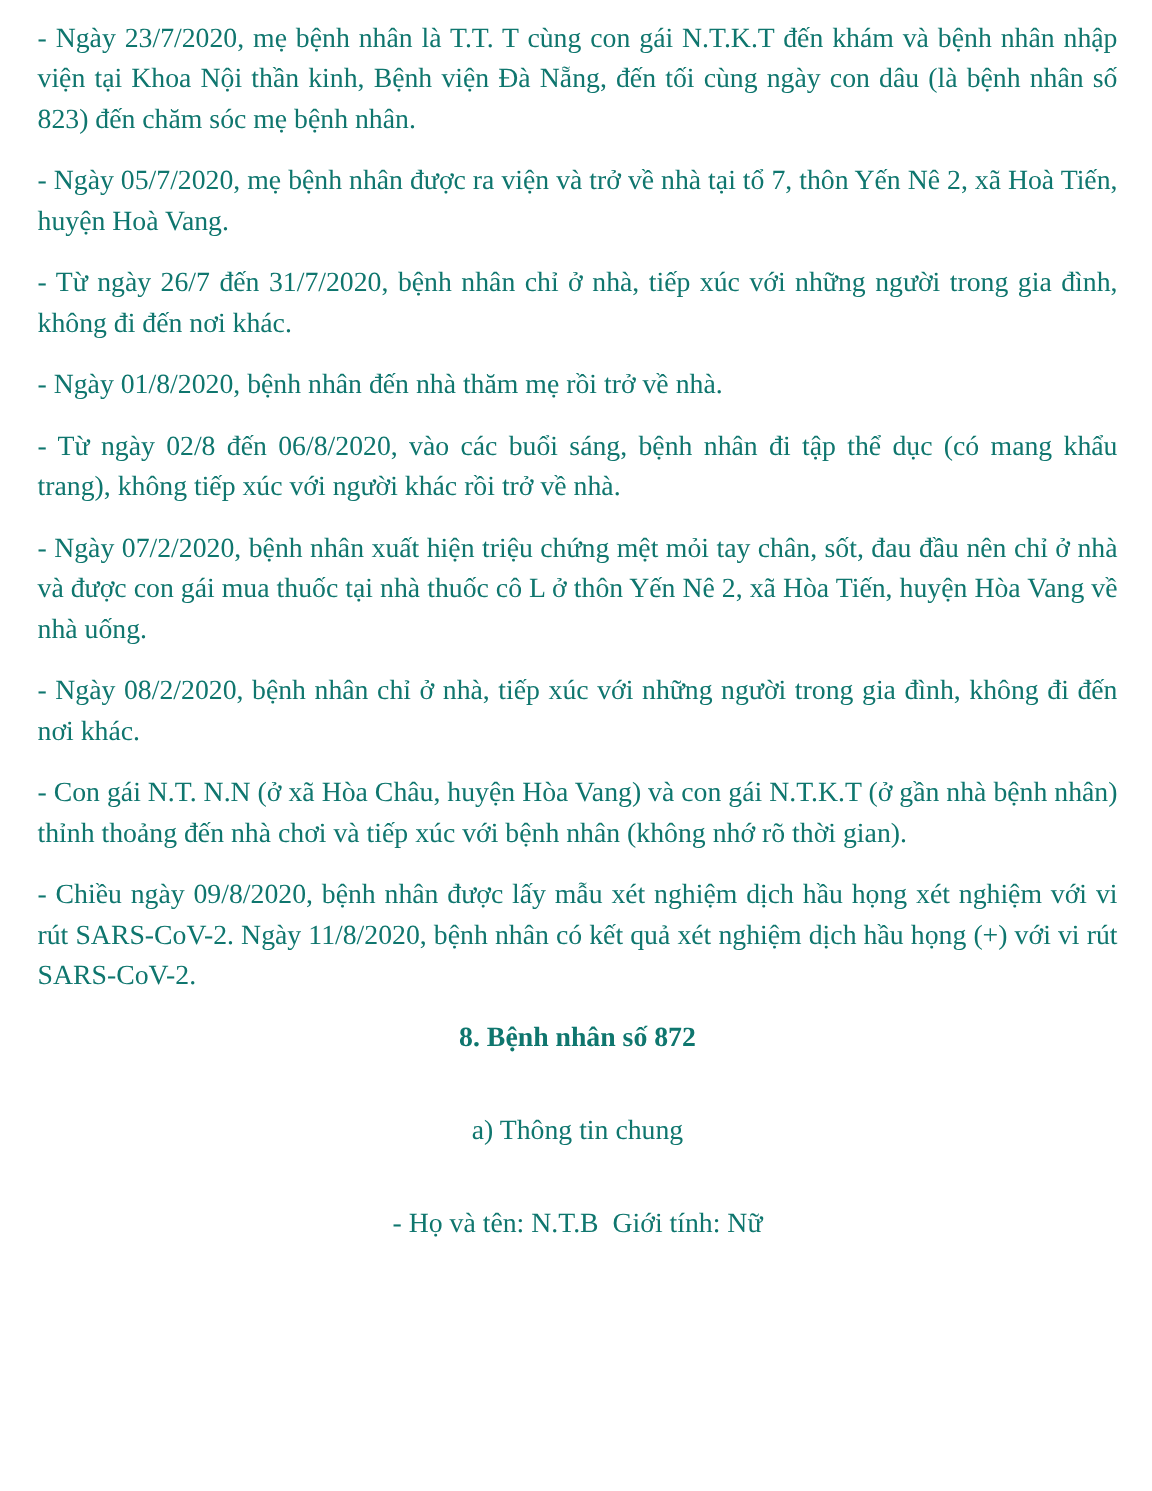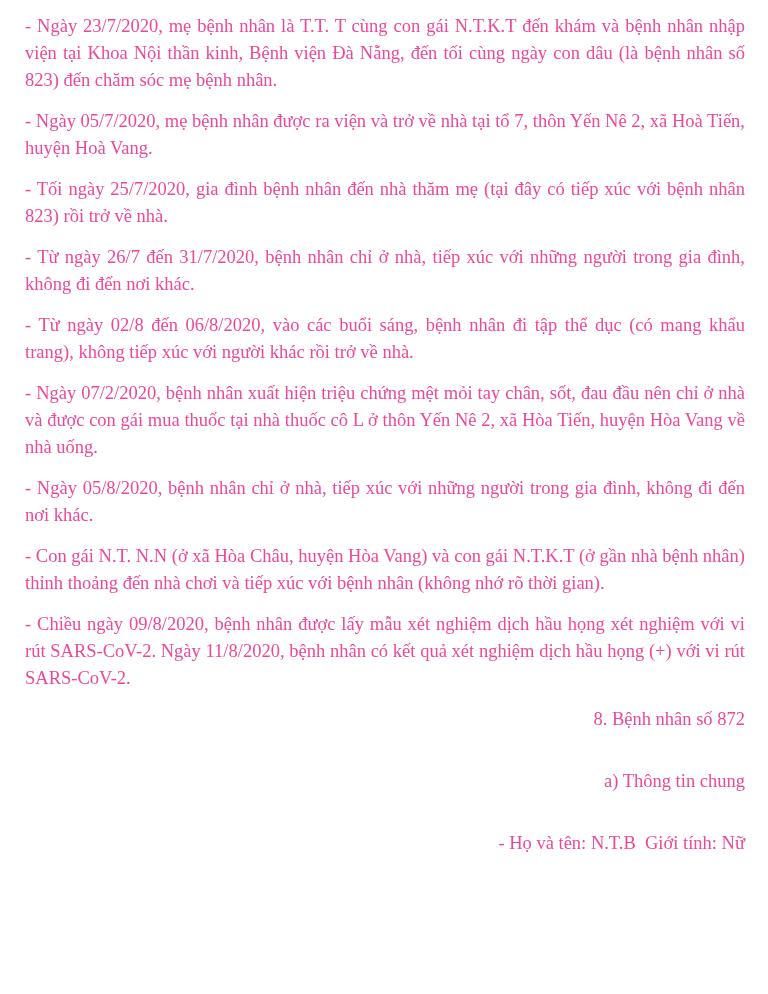--- a/index.html
+++ b/index.html
@@ -11,50 +11,50 @@
       width: 768px;
       height: 994px;
       background: #ffffff;
       overflow: hidden;
     }
     .page {
       width: 768px;
       height: 994px;
       padding: 13px 23px 0 25px;
       background: #ffffff;
-      color: #ec4899;
+      color: #0f766e;
       font-family: "Liberation Serif", "DejaVu Serif", serif;
       font-size: 18.5px;
       line-height: 27px;
     }
     .doc-body p.para {
       margin: 0 0 14px 0;
       text-align: justify;
       text-justify: inter-word;
     }
     .doc-body p.para.heading {
-      font-weight: normal;
-      text-align: right;
+      font-weight: bold;
+      text-align: center;
     }
     .doc-body p.para.plain {
-      text-align: right;
+      text-align: center;
       margin-top: 35px;
     }
   </style>
 </head>
 <body>
 
 <div class="page">
   <div class="doc-body" id="doc-body">
       <p class="para">- Ngày 23/7/2020, mẹ bệnh nhân là T.T. T cùng con gái N.T.K.T đến khám và bệnh nhân nhập viện tại Khoa Nội thần kinh, Bệnh viện Đà Nẵng, đến tối cùng ngày con dâu (là bệnh nhân số 823) đến chăm sóc mẹ bệnh nhân.</p>
       <p class="para">- Ngày 05/7/2020, mẹ bệnh nhân được ra viện và trở về nhà tại tổ 7, thôn Yến Nê 2, xã Hoà Tiến, huyện Hoà Vang.</p>
-      <p class="para">- Tối ngày 25/7/2020, gia đình bệnh nhân đến nhà thăm mẹ (tại đây có tiếp xúc với bệnh nhân 823) rồi trở về nhà.</p>
       <p class="para">- Từ ngày 26/7 đến 31/7/2020, bệnh nhân chỉ ở nhà, tiếp xúc với những người trong gia đình, không đi đến nơi khác.</p>
+      <p class="para">- Ngày 01/8/2020, bệnh nhân đến nhà thăm mẹ rồi trở về nhà.</p>
       <p class="para">- Từ ngày 02/8 đến 06/8/2020, vào các buổi sáng, bệnh nhân đi tập thể dục (có mang khẩu trang), không tiếp xúc với người khác rồi trở về nhà.</p>
       <p class="para">- Ngày 07/2/2020, bệnh nhân xuất hiện triệu chứng mệt mỏi tay chân, sốt, đau đầu nên chỉ ở nhà và được con gái mua thuốc tại nhà thuốc cô L ở thôn Yến Nê 2, xã Hòa Tiến, huyện Hòa Vang về nhà uống.</p>
-      <p class="para">- Ngày 05/8/2020, bệnh nhân chỉ ở nhà, tiếp xúc với những người trong gia đình, không đi đến nơi khác.</p>
+      <p class="para">- Ngày 08/2/2020, bệnh nhân chỉ ở nhà, tiếp xúc với những người trong gia đình, không đi đến nơi khác.</p>
       <p class="para">- Con gái N.T. N.N (ở xã Hòa Châu, huyện Hòa Vang) và con gái N.T.K.T (ở gần nhà bệnh nhân) thỉnh thoảng đến nhà chơi và tiếp xúc với bệnh nhân (không nhớ rõ thời gian).</p>
       <p class="para">- Chiều ngày 09/8/2020, bệnh nhân được lấy mẫu xét nghiệm dịch hầu họng xét nghiệm với vi rút SARS-CoV-2. Ngày 11/8/2020, bệnh nhân có kết quả xét nghiệm dịch hầu họng (+) với vi rút SARS-CoV-2.</p>
       <p class="para heading">8. Bệnh nhân số 872</p>
       <p class="para plain">a) Thông tin chung</p>
       <p class="para plain">- Họ và tên: N.T.B&nbsp; Giới tính: Nữ</p>
     </div>
 </div>
 
 </body></html>

